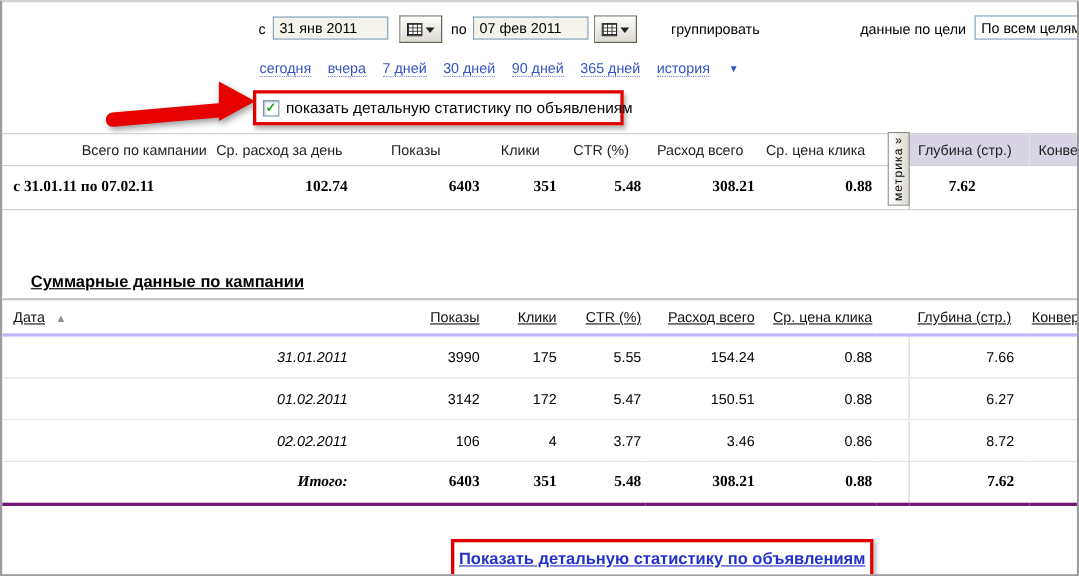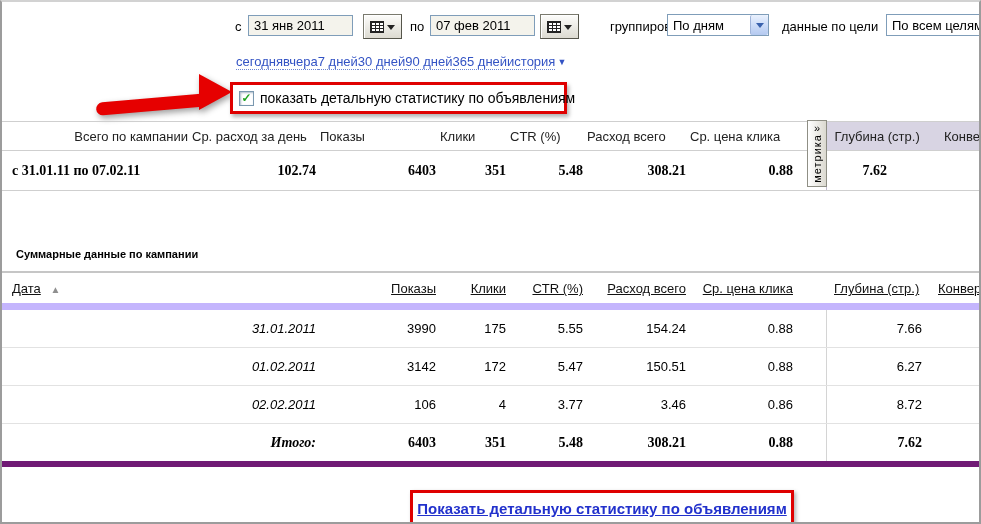--- a/index.html
+++ b/index.html
@@ -16,64 +16,64 @@
   .grid-icon{width:12px;height:10px;border:1px solid #222;background-color:#fff;
     background-image:linear-gradient(90deg,#222 1px,transparent 1px),linear-gradient(#222 1px,transparent 1px);
     background-size:4px 100%,100% 3px;}
   .tri-dn{width:0;height:0;border:4px solid transparent;border-top:5px solid #222;margin-top:5px;}
   .xp-select{position:absolute;height:22px;border:1px solid #7f9db9;background:#fff;display:flex;
     align-items:center;box-sizing:border-box;font-size:13px;padding-left:5px;cursor:pointer;}
   .xp-select .dd{margin-left:auto;width:17px;align-self:stretch;border-radius:2px;
     background:linear-gradient(#eaf1fd,#cdddf8 50%,#b4c9f0);border-left:1px solid #9fb4da;
     display:flex;align-items:center;justify-content:center;}
   .xp-select .dd span{width:0;height:0;border:4px solid transparent;border-top:5px solid #3a62ad;margin-top:4px;}
-  .plinks{position:absolute;left:234px;top:52px;display:flex;align-items:center;font-size:13px;}
+  .plinks{position:absolute;left:234px;top:52px;display:flex;gap:15px;align-items:center;font-size:13px;}
   .plink{color:#3353c4;border-bottom:1px dotted #6b84d2;cursor:pointer;white-space:nowrap;}
   .hist-arrow{color:#3353c4;font-size:9px;margin-left:2px;cursor:pointer;}
   .annot-arrow{position:absolute;left:0;top:0;filter:drop-shadow(2px 3px 3px rgba(0,0,0,.38));}
   .arrow-shaft{position:absolute;left:94px;top:96px;width:112px;height:13px;background:#e60000;border-radius:7px;transform:rotate(-5deg);}
   .arrow-head{position:absolute;left:197px;top:72px;width:0;height:0;
     border-top:18px solid transparent;border-bottom:18px solid transparent;border-left:33px solid #e60000;}
   .redbox1{position:absolute;left:228px;top:80px;width:337px;height:32px;border:3px solid #df0000;
     box-sizing:border-box;display:flex;align-items:center;gap:6px;padding-left:6px;
     box-shadow:2px 3px 4px rgba(0,0,0,.3);background:#fff;}
   .cb{width:13px;height:13px;background:#fff;border:1px solid #7a98af;box-shadow:inset 1px 1px 2px rgba(70,100,130,.45);
     display:inline-flex;align-items:center;justify-content:center;cursor:pointer;flex:0 0 auto;}
   .cb .check{color:#1ea31e;font-weight:bold;font-size:12px;line-height:1;margin-top:-1px;}
   .cb-label{font-size:14px;white-space:nowrap;}
   table{border-collapse:collapse;table-layout:fixed;}
   .t1{position:absolute;left:0;top:119px;width:981px;}
-  .t1 th{font-weight:normal;font-size:13px;color:#222;text-align:left;padding:0 4px 0 0;height:28px;
+  .t1 th{font-weight:normal;font-size:13px;color:#222;text-align:center;padding:0 4px 0 0;height:28px;
     border-top:1px solid #cfcfcf;border-bottom:1px solid #cfcfcf;white-space:nowrap;overflow:hidden;}
   .t1 th.c-first{text-align:right;padding-left:10px;}
   .t1 th.lav{background:#d8d4e3;text-align:left;padding-left:8px;}
   .t1 th.lav-first{border-left:1px solid #9a93ad;}
   .t1 td{font-family:"Liberation Serif",serif;font-weight:bold;font-size:14px;text-align:right;
     padding-right:4px;height:37px;border-bottom:1px solid #cfcfcf;white-space:nowrap;overflow:hidden;}
   .t1 td.c-first{text-align:left;padding-left:10px;}
   .t1 td.c-depth{text-align:center;padding-right:14px;border-left:1px solid #c2bccf;}
   .metrika{position:absolute;left:805px;top:118px;width:20px;height:67px;box-sizing:border-box;
     border:1px solid #8f8f85;background:linear-gradient(90deg,#ffffff,#dbd9d0);cursor:pointer;
     display:flex;flex-direction:column;align-items:center;padding-top:1px;font-size:11px;color:#000;}
   .metrika .vert{writing-mode:vertical-rl;transform:rotate(180deg);font-size:11px;letter-spacing:1px;}
-  .sec-title{position:absolute;left:14px;top:246px;font-size:11px;font-weight:bold;white-space:nowrap;}
+  .sec-title{position:absolute;left:26px;top:246px;font-size:15px;font-weight:bold;white-space:nowrap;text-decoration:underline;}
   .sec-rule{position:absolute;left:0;top:269px;width:981px;height:2px;background:#c6c6c6;}
   .t2{position:absolute;left:0;top:272px;width:981px;}
   .t2 th{font-weight:normal;font-size:13px;text-align:right;padding:0 4px 0 0;height:29px;
-    border-bottom:7px solid #c4b5fd;white-space:nowrap;overflow:hidden;}
+    border-bottom:3px solid #c4b5fd;white-space:nowrap;overflow:hidden;}
   .t2 th.c-first{text-align:left;padding-left:10px;}
   .t2 th.c-depth{text-align:left;padding-left:8px;}
   .t2 th.c-conv{text-align:left;padding-left:2px;}
   .t2 th .hlink{color:#111;text-decoration:underline;cursor:pointer;}
   .sort-asc{color:#8f8f8f;font-size:10px;margin-left:6px;}
   .t2 td{font-size:13px;text-align:right;padding-right:4px;height:35px;
     border-bottom:1px solid #e2e2e2;white-space:nowrap;overflow:hidden;}
   .t2 td.c-first{text-align:right;font-style:italic;}
   .t2 td.c-depth{padding-right:14px;border-left:1px solid #d4d4d4;}
-  .t2 tr.total td{font-family:"Liberation Serif",serif;font-weight:bold;font-size:14px;border-bottom:6px solid #701a75;}
+  .t2 tr.total td{font-family:"Liberation Serif",serif;font-weight:bold;font-size:14px;border-bottom:3px solid #701a75;}
   .t2 tr.total td.c-first{font-size:14px;}
   .redbox2{position:absolute;left:408px;top:488px;width:384px;height:44px;border:3px solid #df0000;
     box-sizing:border-box;display:flex;justify-content:center;padding-top:7px;
     box-shadow:2px 2px 4px rgba(0,0,0,.3);background:#fff;}
   .bottom-link{font-size:15px;font-weight:bold;color:#2231cc;text-decoration:underline;cursor:pointer;white-space:nowrap;}
 </style>
 </head>
 <body>
 
 <div class="screen">
@@ -84,26 +84,20 @@
     <span class="grid-icon"></span>
     <span class="tri-dn"></span>
   </div>
   <span class="abs lbl" style="left:408px;top:17px;">по</span>
   <input class="xp-input" style="left: 428px; top: 13px;" value="07 фев 2011">
   <div class="cal-btn" style="left:538px;top:12px;">
     <span class="grid-icon"></span>
     <span class="tri-dn"></span>
   </div>
   <span class="abs lbl" style="left:608px;top:17px;">группировать</span>
-  <div class="xp-select" style="left:665px;top:12px;width:102px;">
-    <span>По дням</span>
-    <span class="dd">
-        <span></span>
-      </span>
-  </div>
   <span class="abs lbl" style="left:780px;top:17px;">данные по цели</span>
   <div class="xp-select" style="left:884px;top:12px;width:150px;">
     <span>По всем целям</span>
 
   </div>
 
   <div class="plinks">
     <span class="plink">сегодня</span>
     <span class="plink">вчера</span>
     <span class="plink">7 дней</span>

